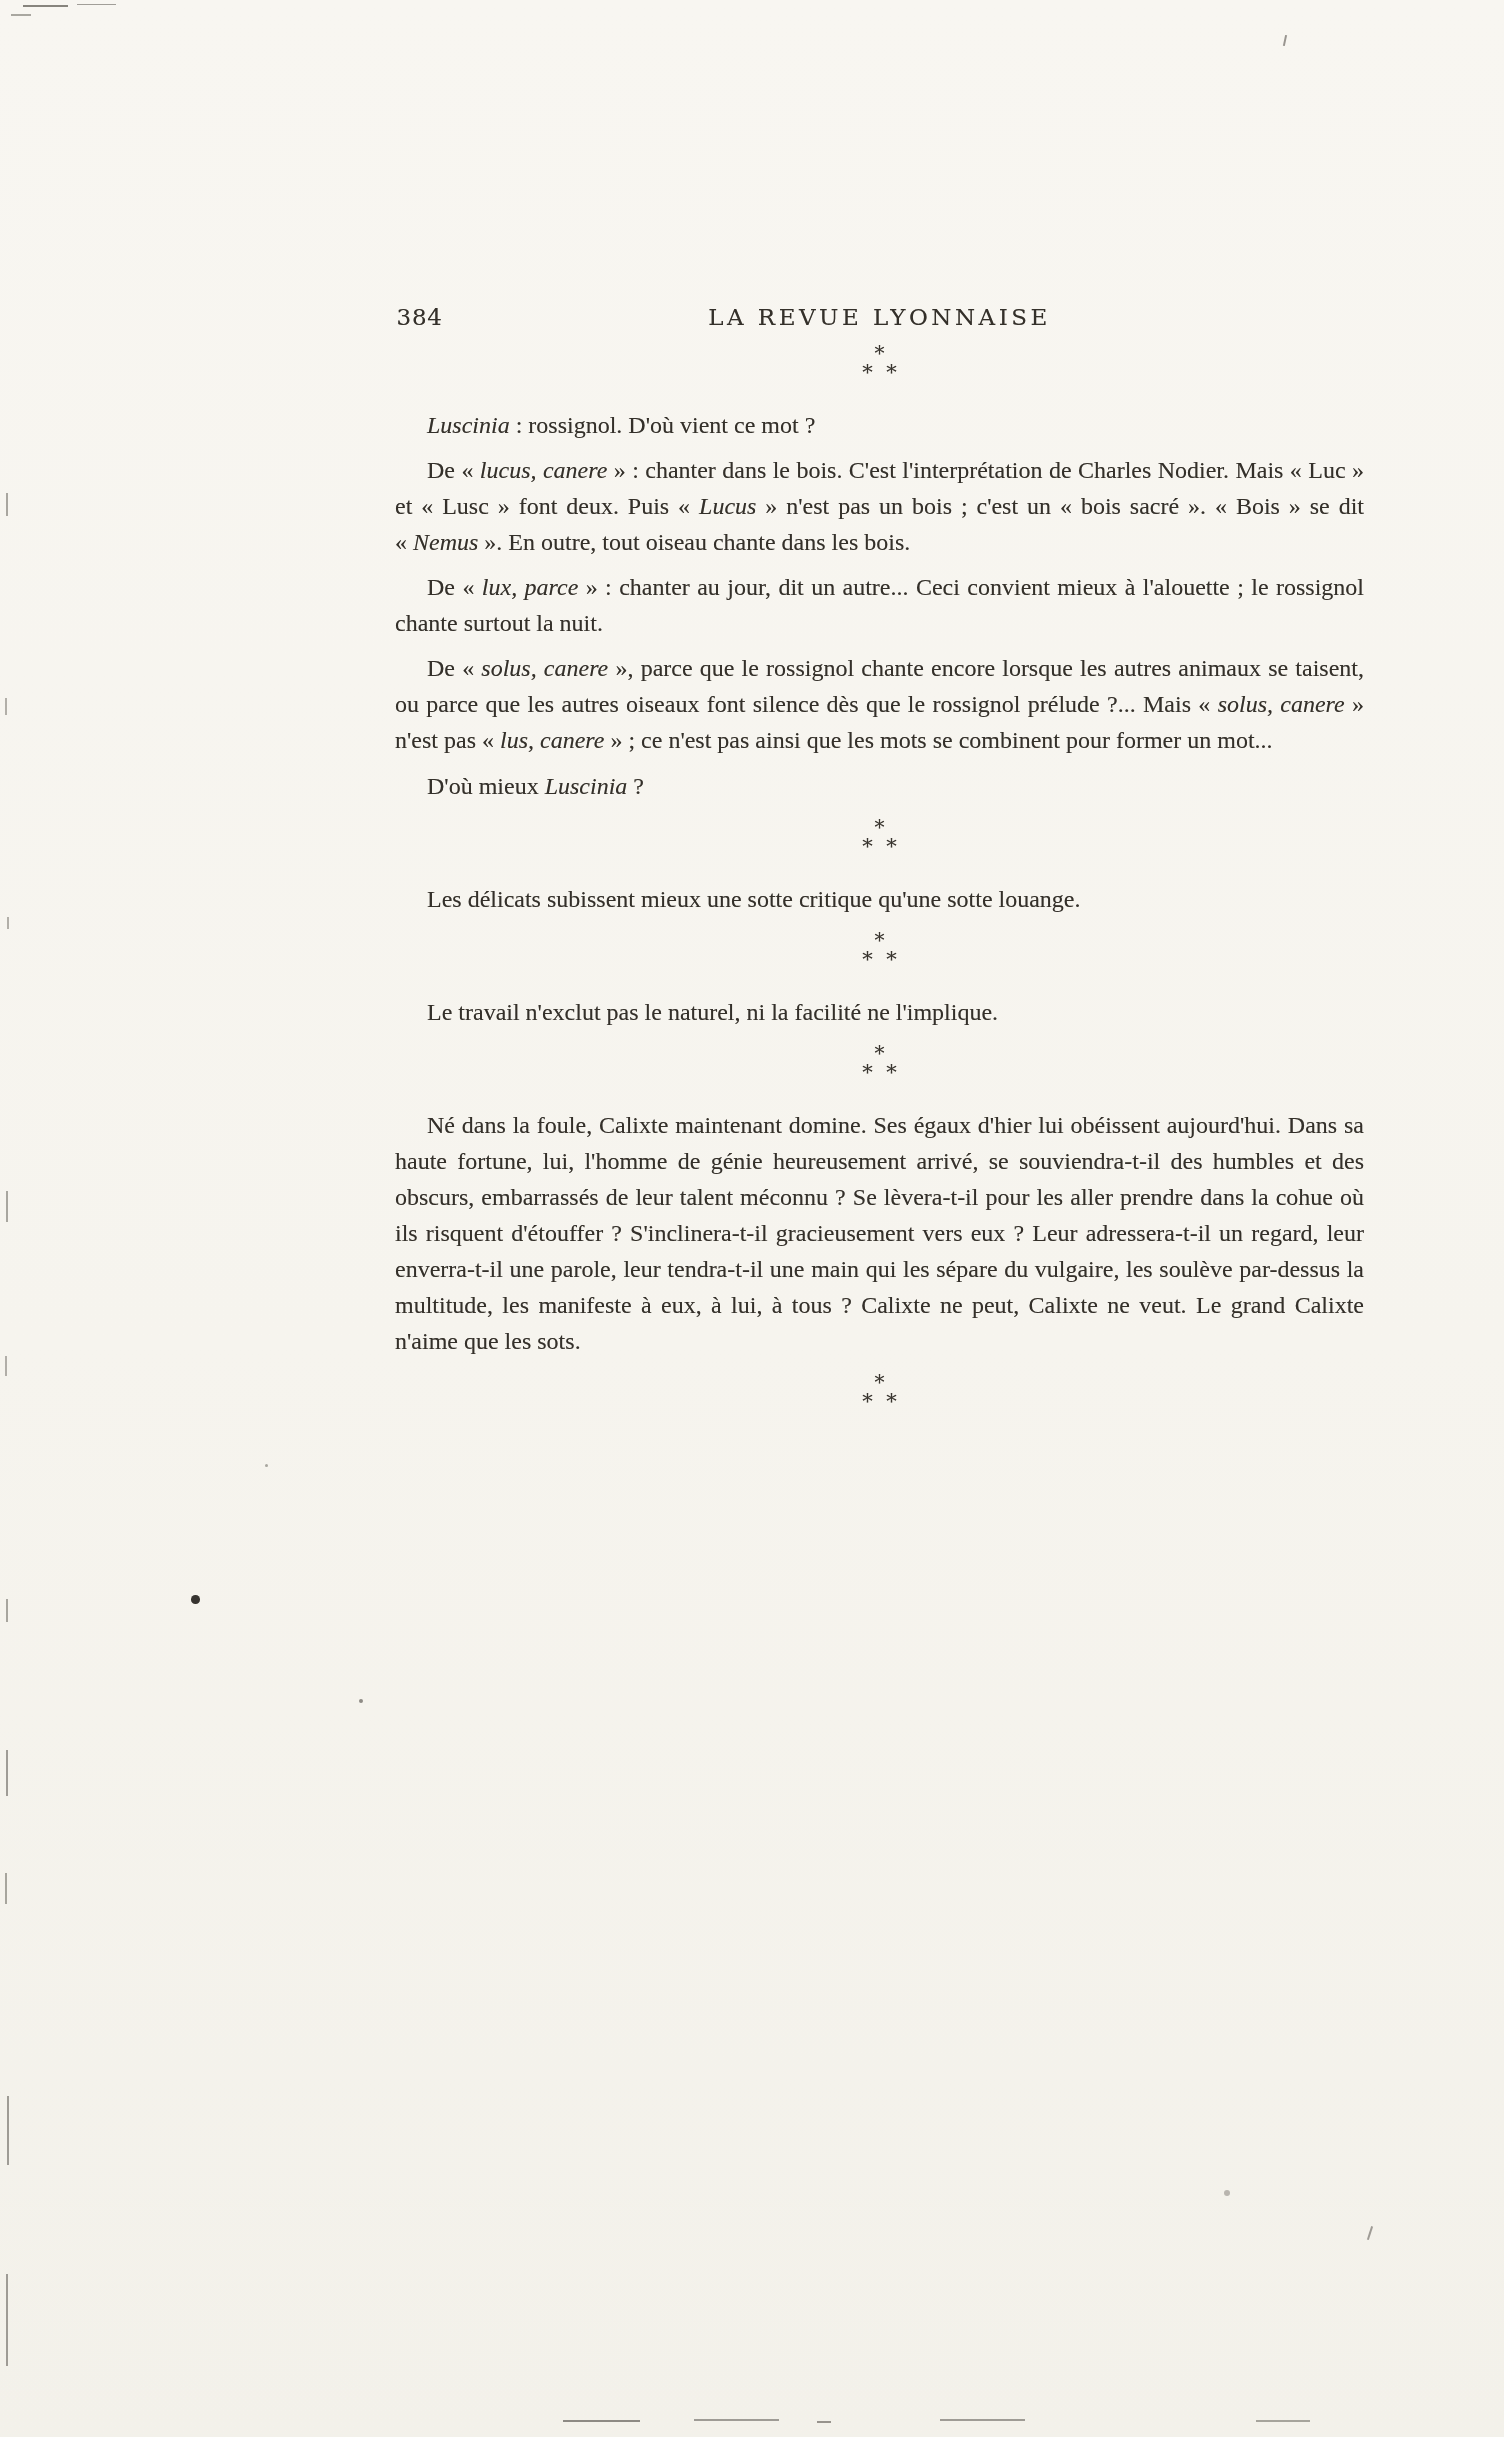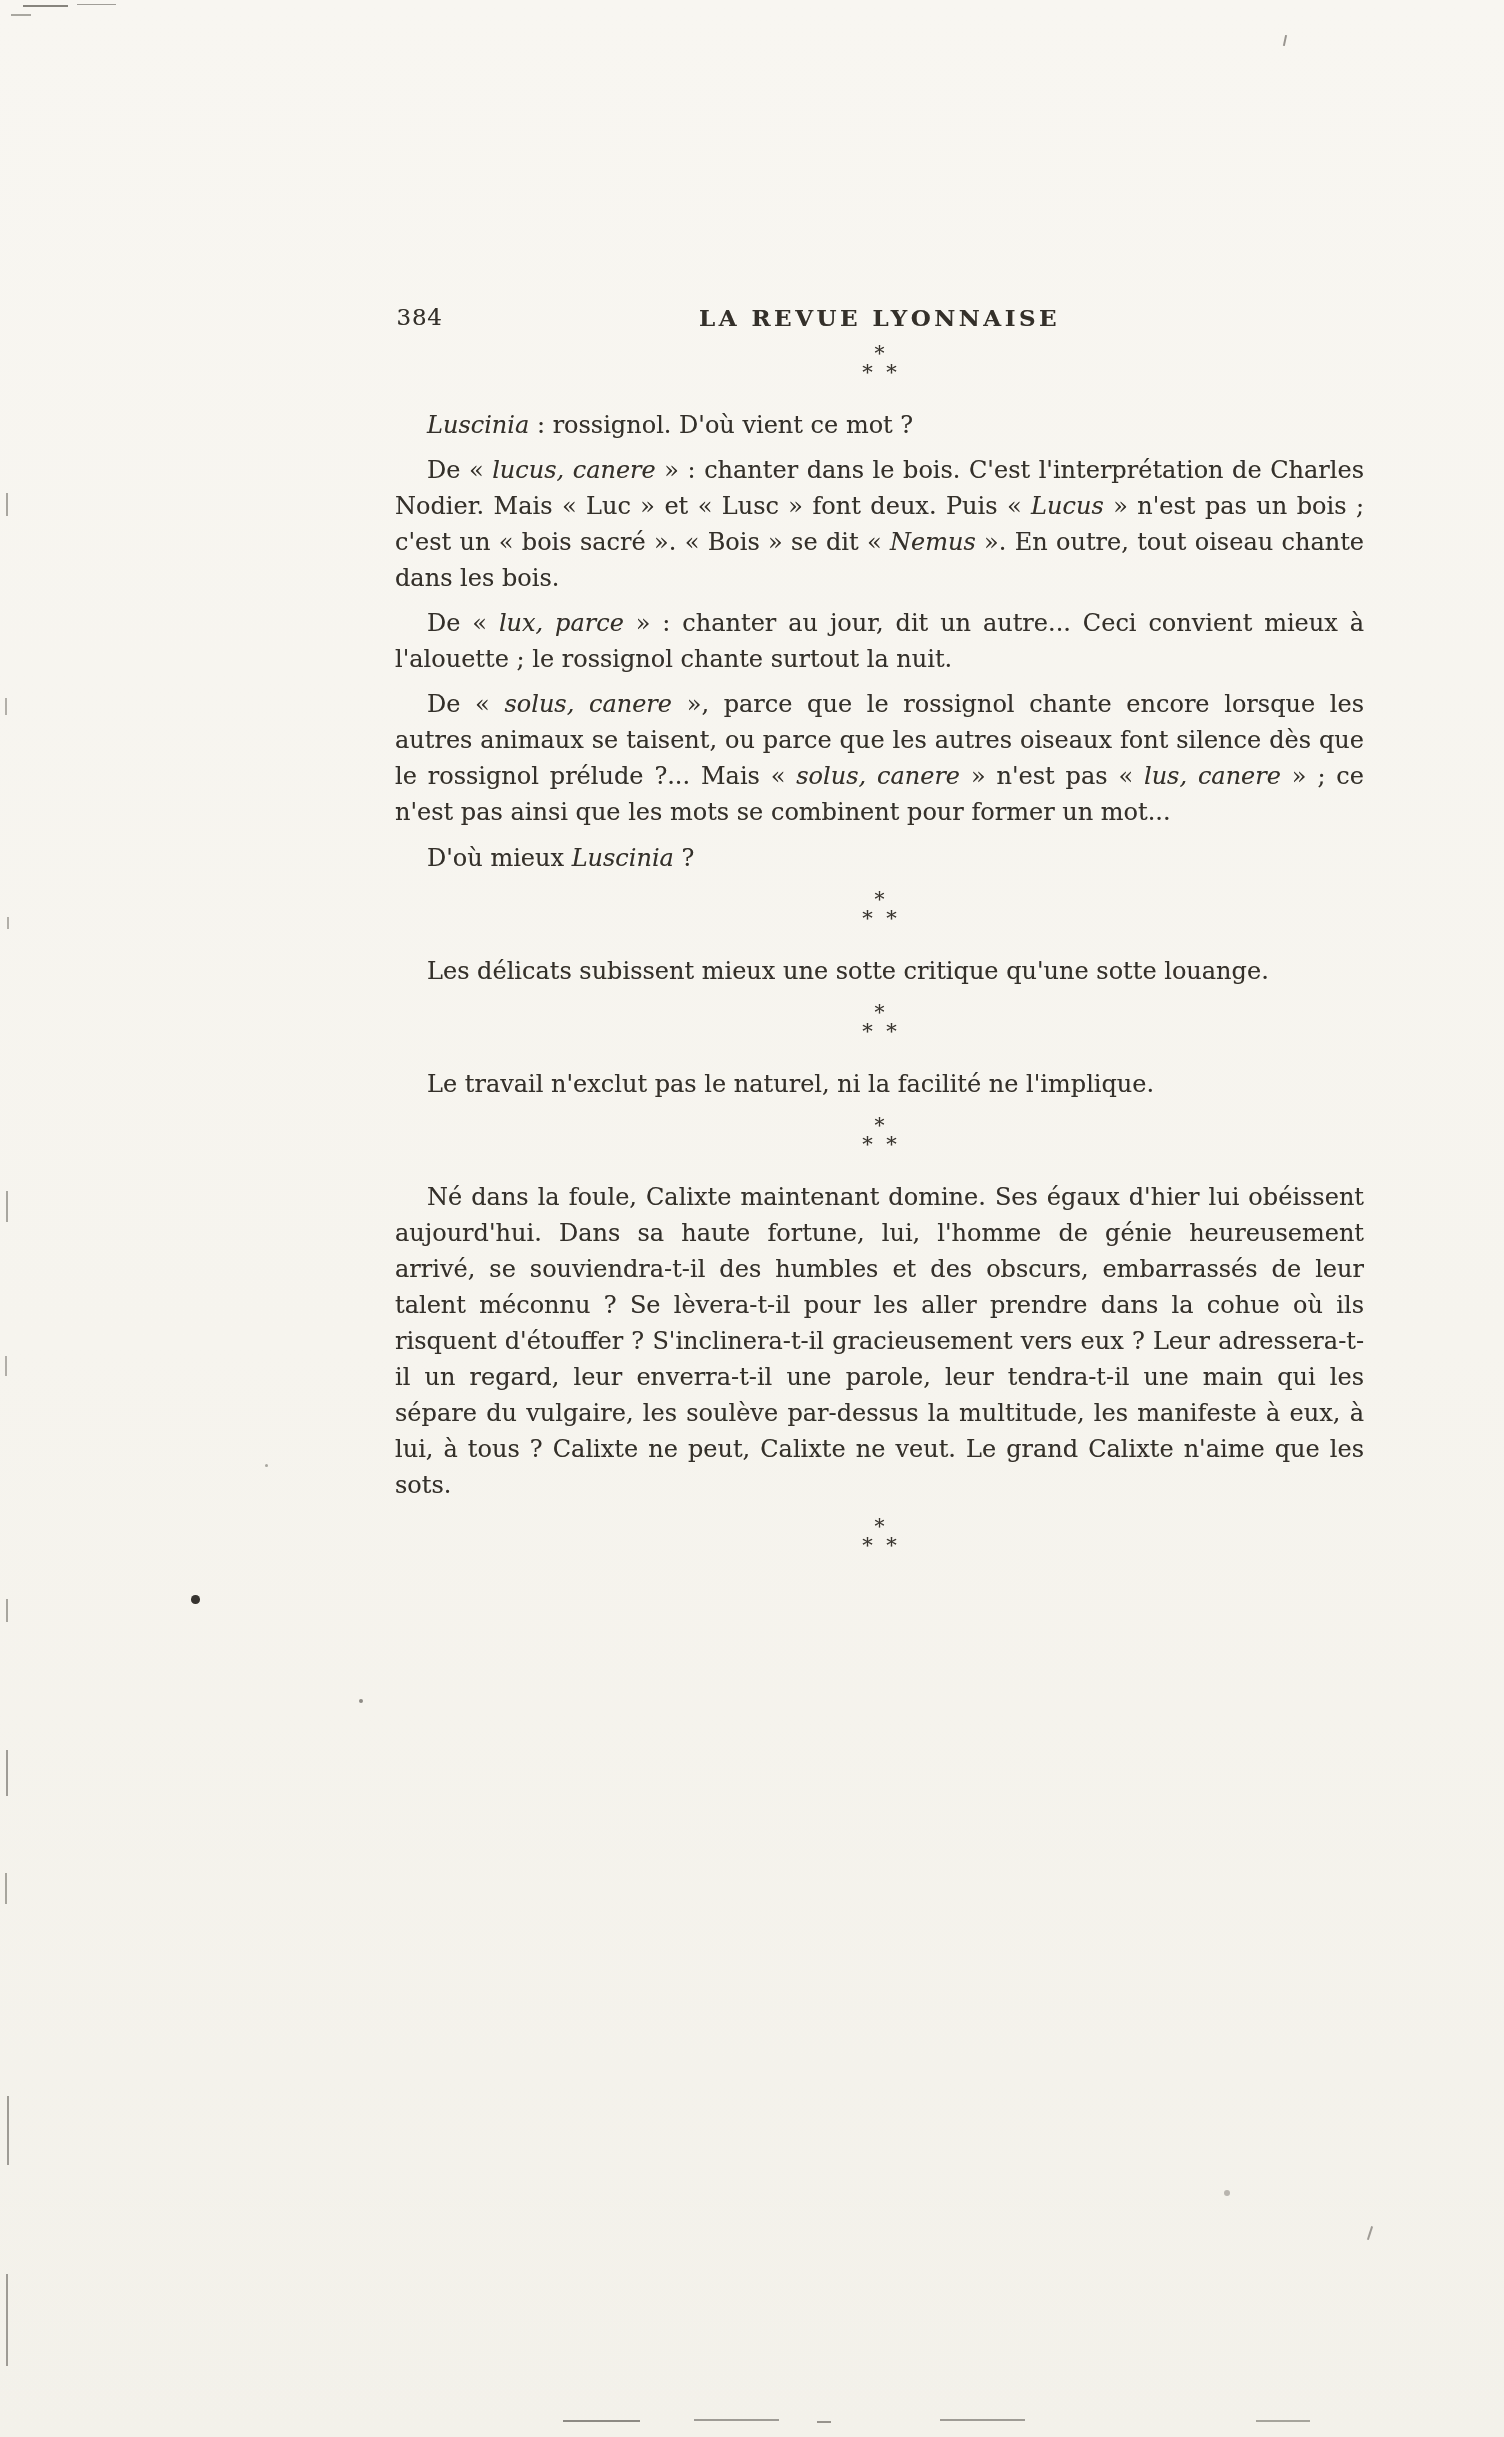--- a/index.html
+++ b/index.html
@@ -34,21 +34,20 @@
   .page-num {
     position: absolute;
     left: 1.5px;
     top: 0;
     font-size: 23px;
     letter-spacing: 0.8px;
   }
   .journal-title {
     font-size: 23px;
     letter-spacing: 3.5px;
-    font-weight: bold;
   }
   .asterism {
     text-align: center;
     margin: 14px 0 23px 0;
     color: #3a3630;
   }
   .asterism.first { margin-top: 10.8px; }
   .asterism .star-top {
     display: block;
     font-size: 20px;
@@ -57,20 +56,21 @@
   .asterism .star-bottom {
     display: block;
     font-size: 21px;
     line-height: 21.6px;
     word-spacing: 7px;
   }
   p.para {
     margin: 0 0 9.2px 0;
     text-align: justify;
     text-indent: 32px;
+    font-family: Liberation Serif, serif;
   }
   p.para i { font-style: italic; }
 
   
   .artifact { position: absolute; background: #4a463f; }
   .a-dash-tl1 { left: 23px;  top: 4.6px;    width: 45px;  height: 2.3px; opacity: .65; }
   .a-dash-tl2 { left: 77px; top: 3.9px;    width: 39px;  height: 1.5px; opacity: .5; }
   .a-dash-tl3 { left: 10.8px;  top: 14px;   width: 20px;  height: 1.5px; opacity: .45; }
   .a-tick-tr  { left: 1284px; top: 35px;  width: 2.3px;   height: 10.8px; opacity: .55; transform: rotate(12deg); }
   .a-l1  { left: 6.2px;  top: 493px;  width: 1.5px; height: 23px;  opacity: .45; }

